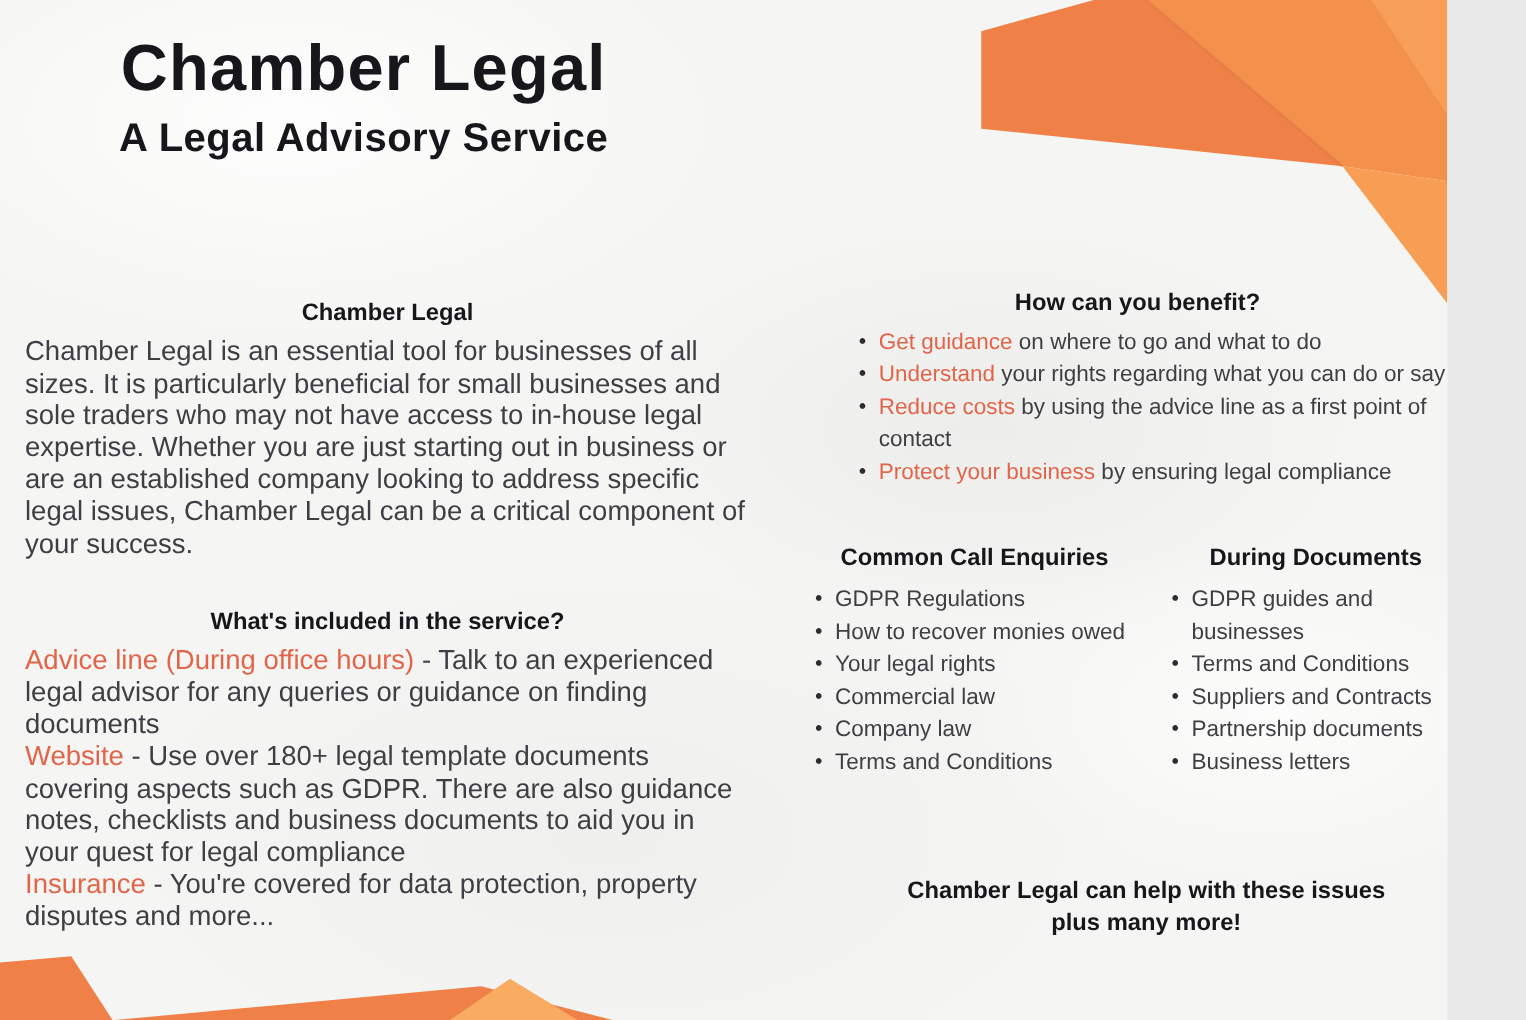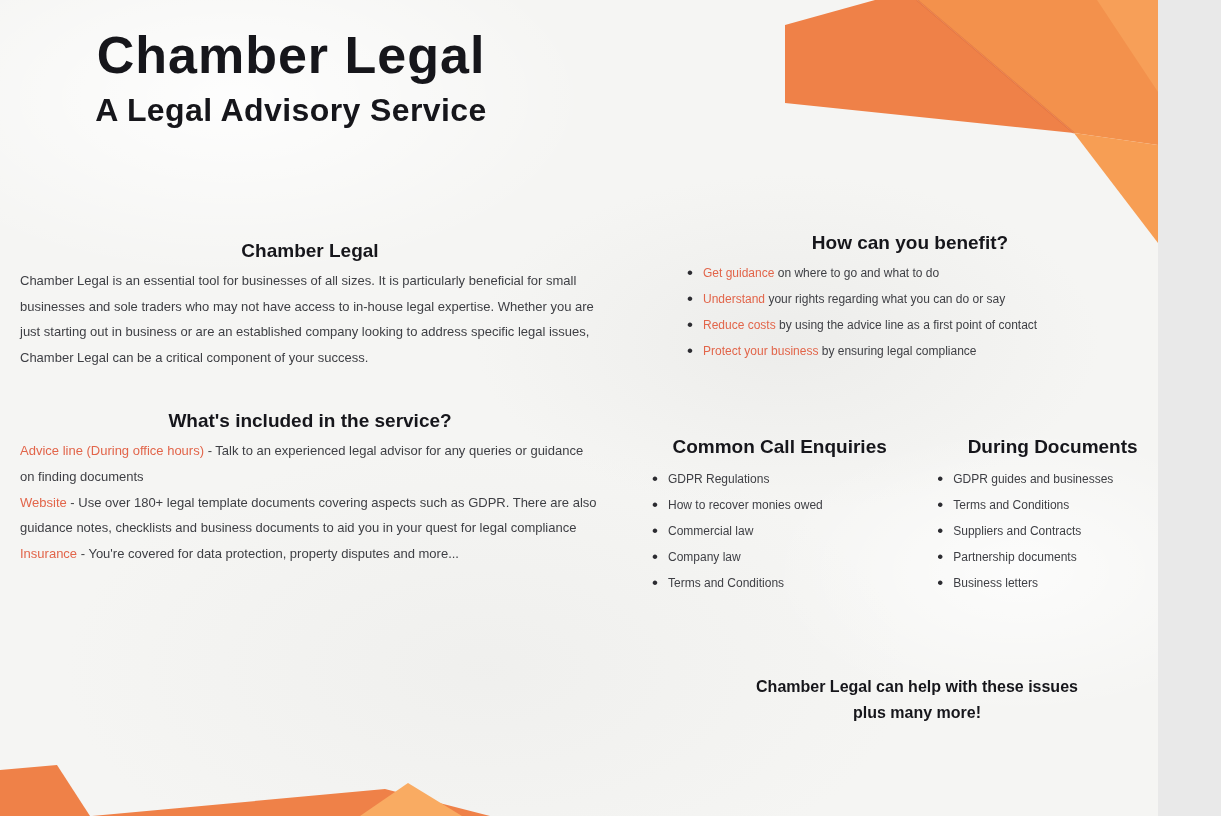--- a/index.html
+++ b/index.html
@@ -25,44 +25,44 @@
     letter-spacing:1px;color:var(--heading,#16161b);
   }
   .masthead h2{
     margin:8px 0 0;font-size:32px;font-weight:700;letter-spacing:.4px;
     color:var(--heading,#16161b);
   }
   .sec-heading{
     margin:0;font-size:19px;font-weight:700;text-align:center;
     color:var(--heading,#16161b);line-height:22px;
   }
-  .body-text{margin:6px 0 0;font-size:13px;line-height:25.6px;color:var(--body,#3e3f44);}
+  .body-text{margin:6px 0 0;font-size:22px;line-height:25.6px;color:var(--body,#3e3f44);}
   .accent{color:var(--accent,#e2654a);}
   .col-left{position:absolute;left:20px;top:240px;width:580px;}
   .sec2{margin-top:40px;}
   .sec2 .body-text{margin:0;}
   .sec2 .body-text.first{margin-top:6px;}
   .col-right{position:absolute;left:650px;top:232px;width:520px;}
   ul.blist{list-style:none;margin:6px 0 0;padding:0;}
   .benefits ul.blist{padding-left:35px;}
   ul.blist li{
     position:relative;padding-left:18px;
-    font-size:12px;line-height:26px;color:var(--body,#3e3f44);
+    font-size:18px;line-height:26px;color:var(--body,#3e3f44);
   }
   ul.blist li::before{
     content:"\2022";position:absolute;left:2px;top:0;
     color:#2c2c31;font-size:17px;
   }
-  .lists-row{display:flex;gap:26px;margin-top:72px;}
+  .lists-row{display:flex;gap:26px;margin-top:46px;align-items:flex-end;}
   .lists-col1{width:265px;}
   .lists-col2{width:240px;}
   .lists-row ul.blist{margin-top:8px;}
   .footer-note{
     margin:78px 0 0;padding-left:14px;text-align:center;
-    font-size:16px;font-weight:700;line-height:26px;color:var(--heading,#16161b);
+    font-size:19px;font-weight:700;line-height:26px;color:var(--heading,#16161b);
   }
 </style>
 </head>
 <body>
 
 <div class="page">
 
   <svg class="decor tr" width="380" height="250" viewBox="0 0 380 250" xmlns="http://www.w3.org/2000/svg">
     <polygon points="97,0 139,0 296,133 7,103 7,25" fill="var(--decor-dark,#ef8148)"></polygon>
     <polygon points="139,0 380,0 380,145 296,133" fill="var(--decor-mid,#f3914c)"></polygon>
@@ -106,20 +106,21 @@
         <li><span class="accent">Protect your business</span><span> by ensuring legal compliance</span></li>
       </ul>
     </section>
 
     <div class="lists-row">
       <section class="lists-col1">
         <h3 class="sec-heading">Common Call Enquiries</h3>
         <ul class="blist">
           <li>GDPR Regulations</li>
           <li>How to recover monies owed</li>
+          <li>Your legal rights</li>
           <li>Commercial law</li>
           <li>Company law</li>
           <li>Terms and Conditions</li>
         </ul>
       </section>
 
       <section class="lists-col2">
         <h3 class="sec-heading">During Documents</h3>
         <ul class="blist">
           <li>GDPR guides and businesses</li>

